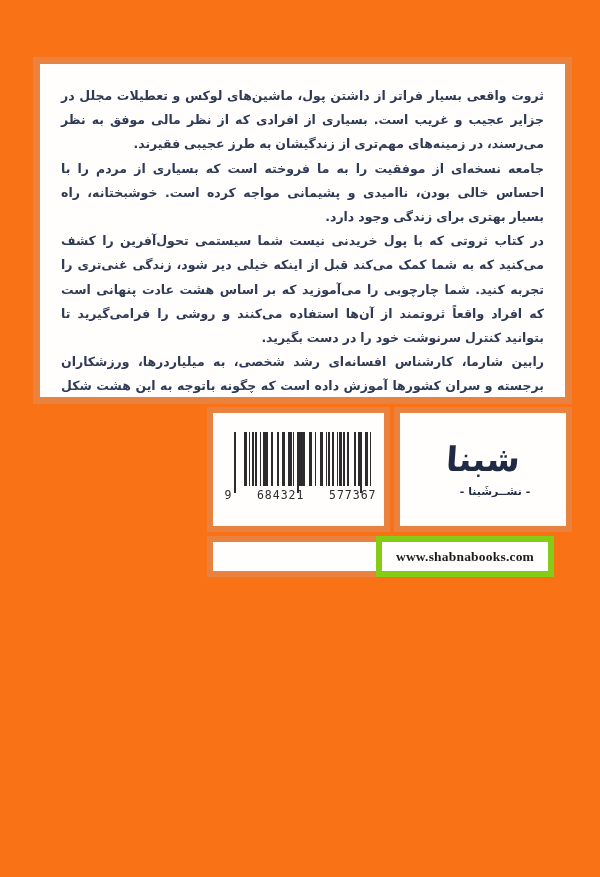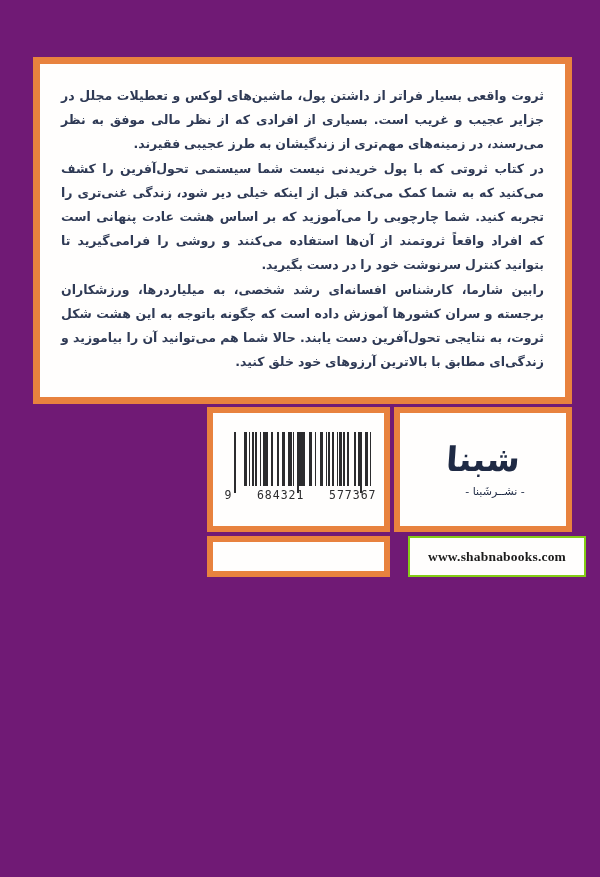--- a/index.html
+++ b/index.html
@@ -3,21 +3,21 @@
 <meta charset="utf-8">
 <style>
   * { margin: 0; padding: 0; box-sizing: border-box; }
   html, body { background: #ffffff; }
   body { font-family: "DejaVu Sans", sans-serif; }
 
   .page {
     position: relative;
     width: 600px;
     height: 877px;
-    background: #701a75;
+    background: #f97316;
     margin: 0 auto;
     overflow: hidden;
   }
 
   
   .synopsis-panel {
     position: absolute;
     left: 33px;
     top: 57px;
     width: 539px;
@@ -102,42 +102,42 @@
     font-size: 34px;
     font-weight: bold;
     line-height: 1;
     letter-spacing: -1px;
     transform: skewX(-4deg);
   }
   .logo-caption {
     margin-top: 9px;
     color: #1f2a44;
     font-size: 11px;
-    font-weight: normal;
+    font-weight: bold;
     letter-spacing: 0.5px;
     margin-left: 24px;
   }
 
   .blank-box {
     position: absolute;
     left: 207px;
     top: 536px;
     width: 183px;
     height: 41px;
     border: 6px solid #e8823e;
     background: #fffefd;
   }
 
   .website-box {
     position: absolute;
-    left: 408px;
+    left: 376px;
     top: 536px;
     width: 178px;
     height: 41px;
-    border: 2px solid #84cc16;
+    border: 6px solid #84cc16;
     background: #fffefd;
     display: flex;
     align-items: center;
     justify-content: center;
   }
   .website-url {
     font-family: "Liberation Serif", "DejaVu Serif", serif;
     font-weight: bold;
     font-size: 13.5px;
     color: #1c1c1c;
@@ -145,20 +145,21 @@
   }
 </style>
 </head>
 <body>
 
 <div class="page">
 
   <div class="synopsis-panel">
     <div class="synopsis-text">
       <p>ثروت واقعی بسیار فراتر از داشتن پول، ماشین‌های لوکس و تعطیلات مجلل در جزایر عجیب و غریب است. بسیاری از افرادی که از نظر مالی موفق به نظر می‌رسند، در زمینه‌های مهم‌تری از زندگیشان به طرز عجیبی فقیرند.</p>
+      <p>جامعه نسخه‌ای از موفقیت را به ما فروخته است که بسیاری از مردم را با احساس خالی بودن، ناامیدی و پشیمانی مواجه کرده است. خوشبختانه، راه بسیار بهتری برای زندگی وجود دارد.</p>
       <p>در کتاب ثروتی که با پول خریدنی نیست شما سیستمی تحول‌آفرین را کشف می‌کنید که به شما کمک می‌کند قبل از اینکه خیلی دیر شود، زندگی غنی‌تری را تجربه کنید. شما چارچوبی را می‌آموزید که بر اساس هشت عادت پنهانی است که افراد واقعاً ثروتمند از آن‌ها استفاده می‌کنند و روشی را فرامی‌گیرید تا بتوانید کنترل سرنوشت خود را در دست بگیرید.</p>
       <p>رابین شارما، کارشناس افسانه‌ای رشد شخصی، به میلیاردرها، ورزشکاران برجسته و سران کشورها آموزش داده است که چگونه باتوجه به این هشت شکل ثروت، به نتایجی تحول‌آفرین دست یابند. حالا شما هم می‌توانید آن را بیاموزید و زندگی‌ای مطابق با بالاترین آرزوهای خود خلق کنید.</p>
     </div>
   </div>
 
   <div class="barcode-box">
     <div class="barcode">
       <div class="barcode-bars"></div>
       <div class="guard g-left"></div>
       <div class="guard g-middle"></div>

